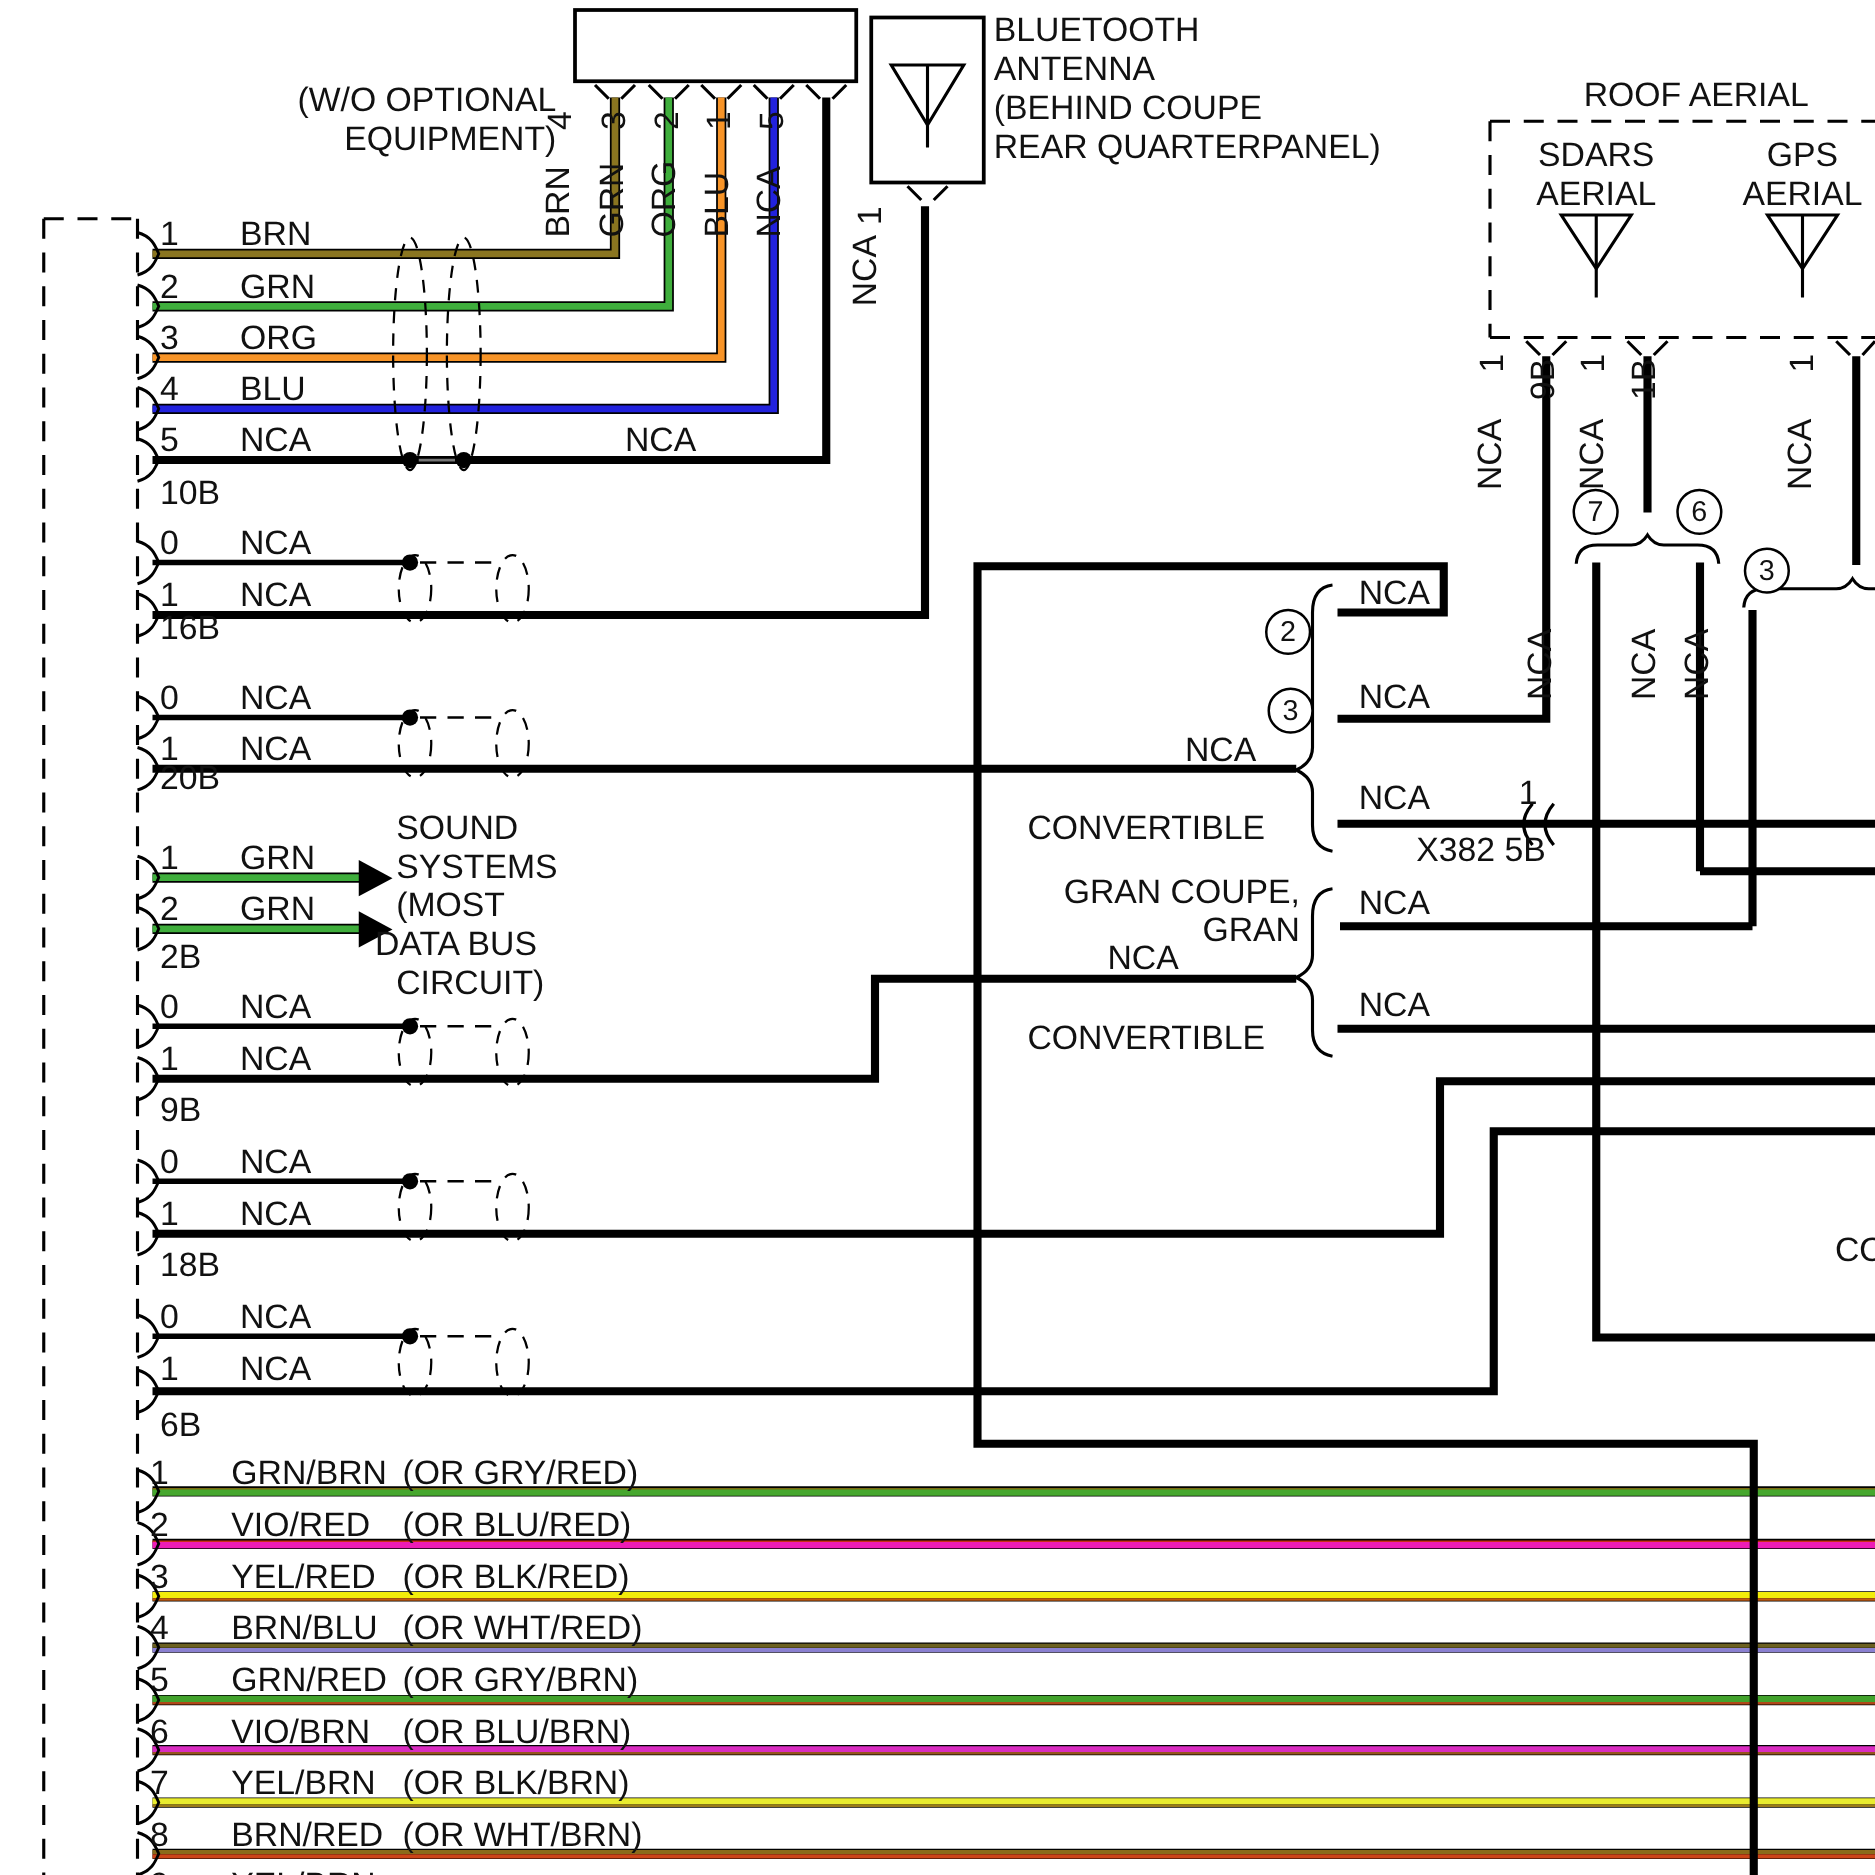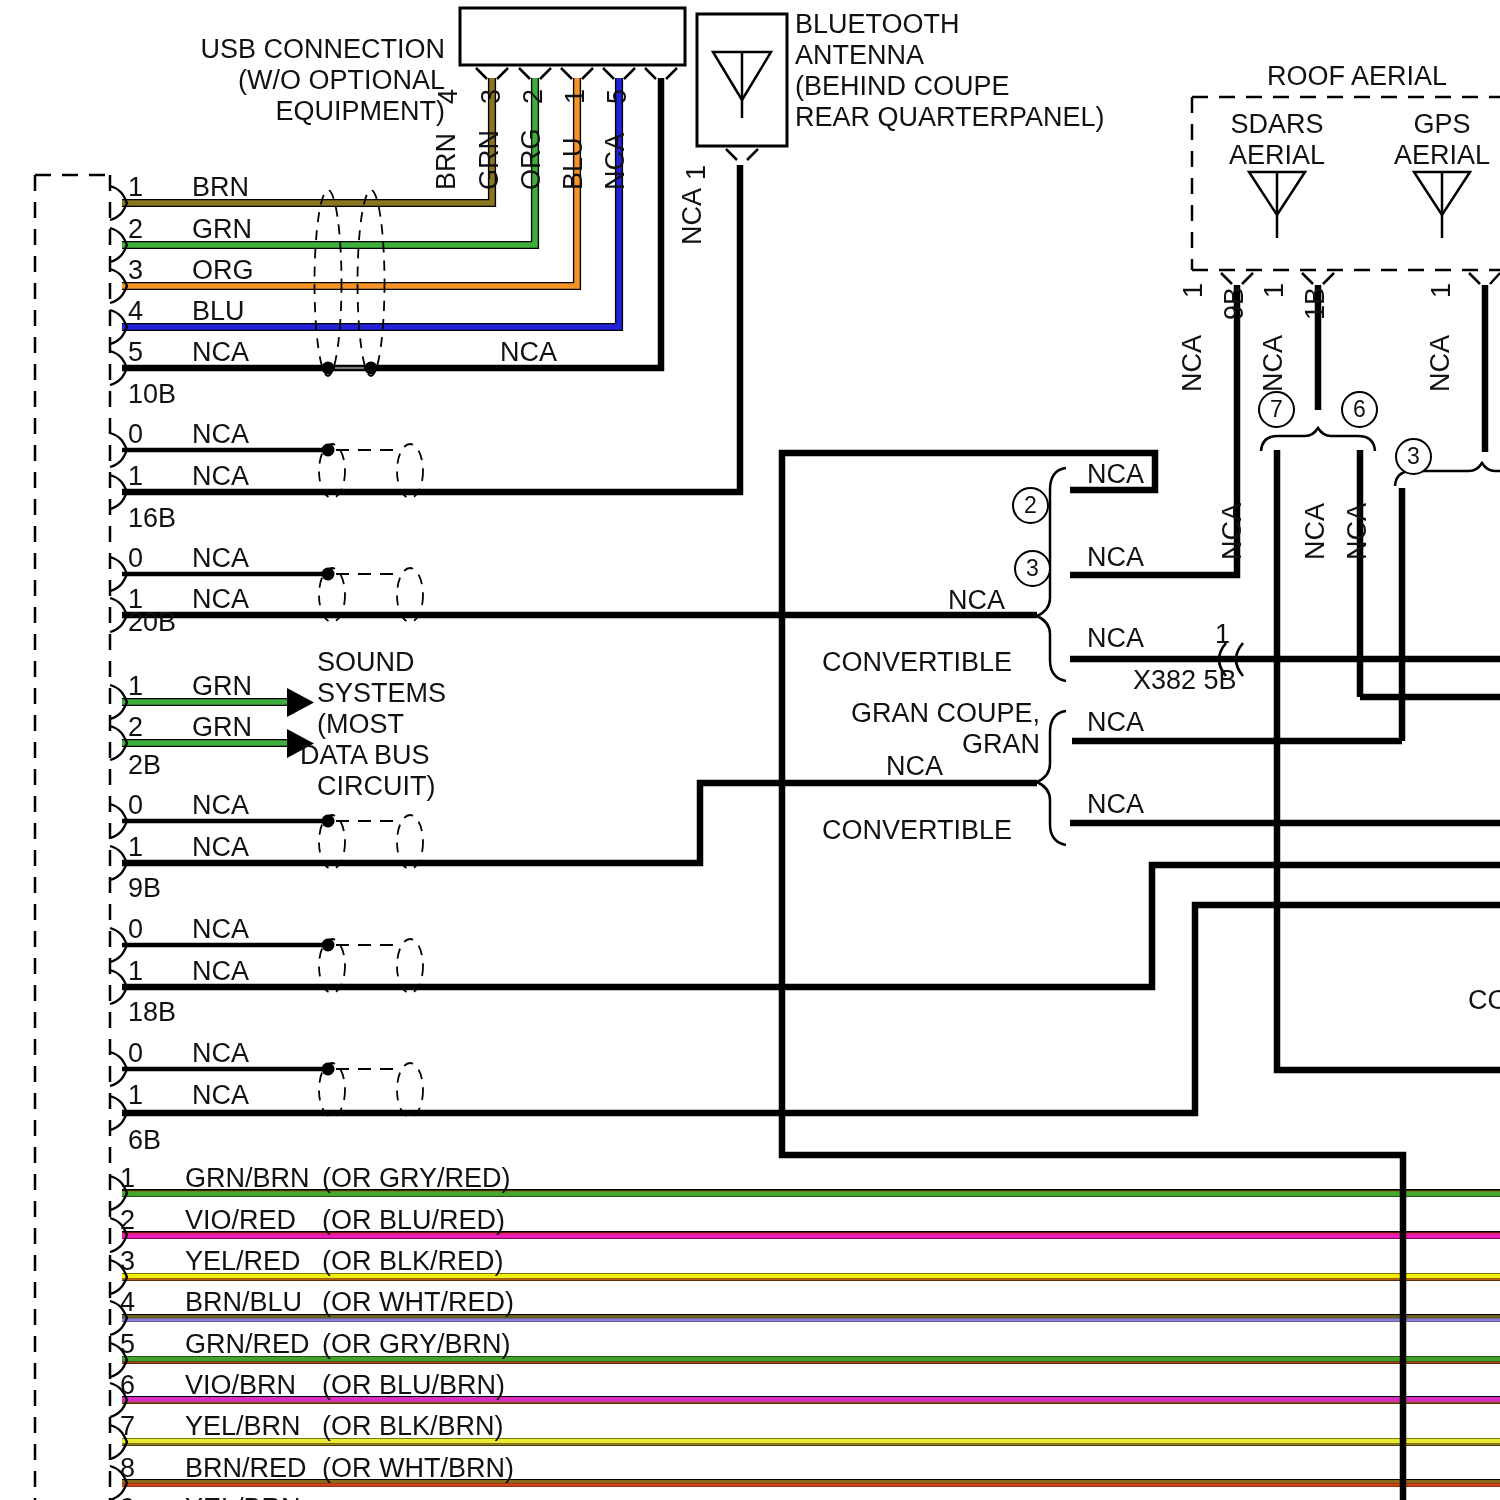--- a/index.html
+++ b/index.html
@@ -216,21 +216,20 @@
     <path d="M1261,451 Q1262,436 1278,436 L1305,436 Q1313,436 1318,428 Q1323,436 1331,436 L1358,436 Q1374,436 1375,451"></path>
     <path d="M1395,486 Q1396,471 1412,471 L1469,471 Q1477,471 1482,463 Q1487,471 1495,471 L1500,471"></path>
   </g>
 
   <g stroke="#000" stroke-width="2.6" fill="none">
     <path d="M1226,643 Q1212,659.5 1226,676"></path>
     <path d="M1243,643 Q1229,659.5 1243,676"></path>
   </g>
 </svg>
 
-  <div class="lab rlab" style="left:55px;top:35px;width:390px">USB CONNECTION</div>
   <div class="lab rlab" style="left:55px;top:97px;width:390px">EQUIPMENT)</div>
   <div class="lab rlab" style="left:55px;top:66px;width:390px">(W/O OPTIONAL</div>
 
   <div class="vlab" style="left:462px;top:76px">4</div>
   <div class="vlab" style="left:505px;top:76px">3</div>
   <div class="vlab" style="left:547px;top:76px">2</div>
   <div class="vlab" style="left:589px;top:76px">1</div>
   <div class="vlab" style="left:631px;top:76px">5</div>
 
   <div class="vlab" style="left:460px;top:162px">BRN</div>
@@ -276,21 +275,21 @@
   <div class="lab" style="left:192px;top:297px">BLU</div>
   <div class="lab" style="left:128px;top:338px">5</div>
   <div class="lab" style="left:192px;top:338px">NCA</div>
   <div class="lab" style="left:500px;top:338px">NCA</div>
   <div class="lab" style="left:128px;top:380px">10B</div>
 
   <div class="lab" style="left:128px;top:420px">0</div>
   <div class="lab" style="left:192px;top:420px">NCA</div>
   <div class="lab" style="left:128px;top:462px">1</div>
   <div class="lab" style="left:192px;top:462px">NCA</div>
-  <div class="lab" style="left:128px;top:504px">16B</div>
+  <div class="lab" style="left:128px;top:488px">16B</div>
 
   <div class="lab" style="left:128px;top:544px">0</div>
   <div class="lab" style="left:192px;top:544px">NCA</div>
   <div class="lab" style="left:128px;top:585px">1</div>
   <div class="lab" style="left:192px;top:585px">NCA</div>
   <div class="lab" style="left:128px;top:608px">20B</div>
 
   <div class="lab" style="left:128px;top:672px">1</div>
   <div class="lab" style="left:192px;top:672px">GRN</div>
   <div class="lab" style="left:128px;top:713px">2</div>

